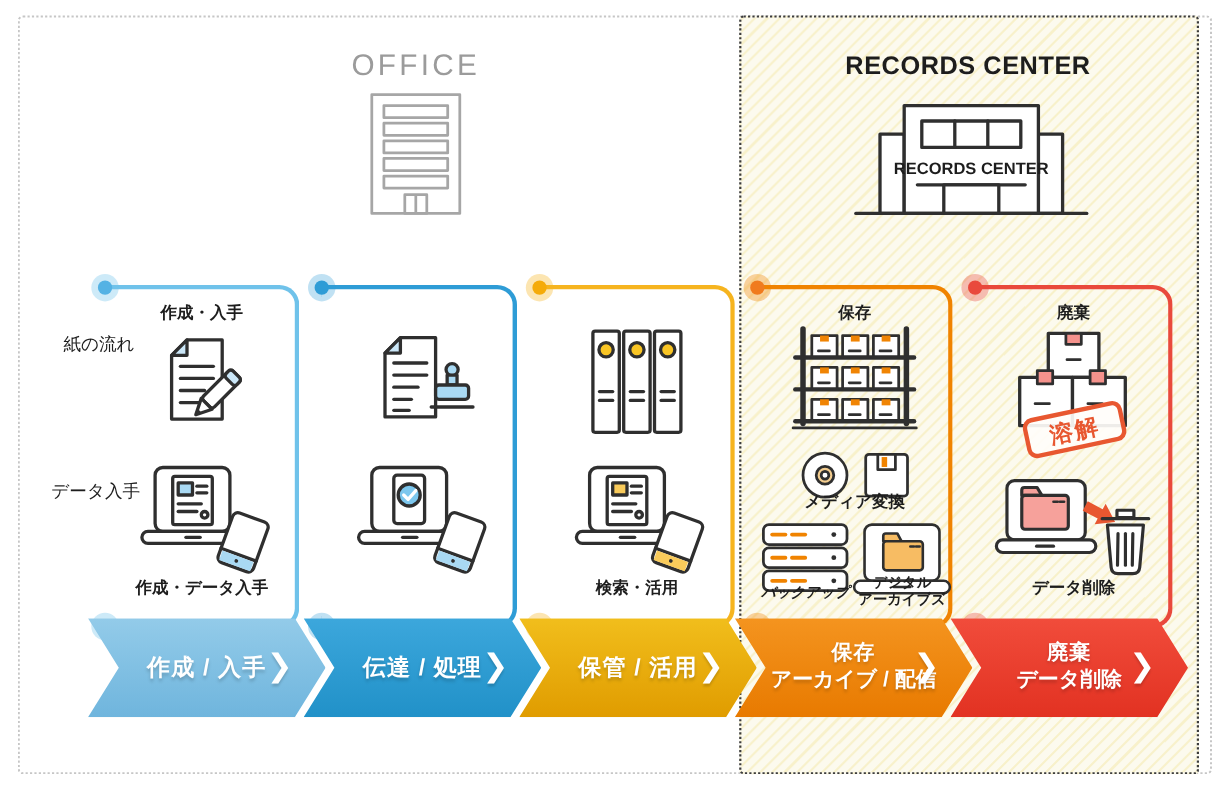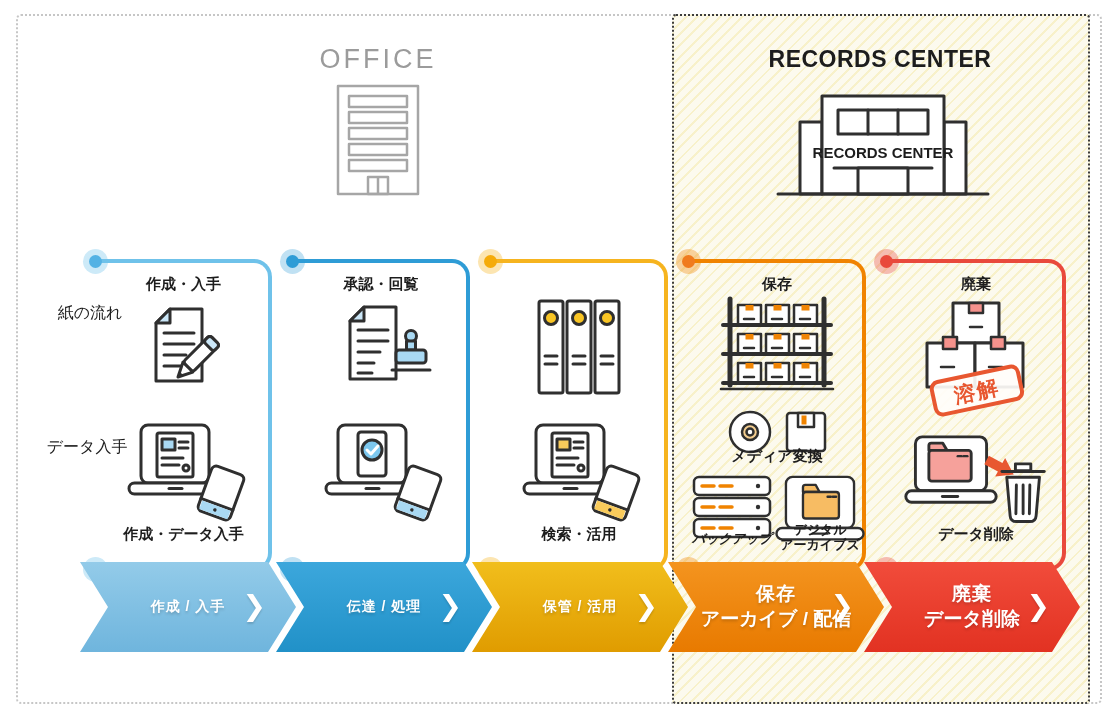--- a/index.html
+++ b/index.html
@@ -60,21 +60,21 @@
   .arrow { position:relative; width:216px; height:90px; flex:0 0 auto;
            clip-path:polygon(0 0, calc(100% - 28px) 0, 100% 50%, calc(100% - 28px) 100%, 0 100%, 28px 50%);
            display:flex; flex-direction:column; align-items:center; justify-content:center;
            color:#fff; font-weight:700; filter:drop-shadow(0 4px 3px rgba(0,0,0,.28)); }
   .arrow + .arrow { margin-left:-20px; }
   .a1 { background:linear-gradient(180deg,#93CBE9,#6FB5DD); }
   .a2 { background:linear-gradient(180deg,#3CA7DC,#2191C8); }
   .a3 { background:linear-gradient(180deg,#F1BE1C,#E09C00); }
   .a4 { background:linear-gradient(180deg,#F4941F,#E87A00); }
   .a5 { background:linear-gradient(180deg,#F14C3B,#E23222); }
-  .arrow .l1 { font-size:14px; letter-spacing:1px; text-shadow:0 2px 3px rgba(0,0,0,.18); }
+  .arrow .l1 { font-size:21px; letter-spacing:1px; text-shadow:0 2px 3px rgba(0,0,0,.18); }
   .arrow.two .l1, .arrow.two .l2 { font-size:19px; line-height:1.3; text-shadow:0 2px 3px rgba(0,0,0,.18); }
   .chev { position:absolute; right:30px; top:50%; transform:translateY(-55%);
           font-size:28px; font-weight:700; color:#fff; text-shadow:0 2px 2px rgba(0,0,0,.15); }
 </style>
 </head>
 <body>
 
 <div class="stage">
 
   <div class="frame"></div>
@@ -162,21 +162,20 @@
         </g>
       </svg>
     </div>
     <div class="cap cap-bottom">作成・データ入手</div>
   </div>
 
   <div class="col col2">
     <div class="bracket"></div>
     <span class="dot top"></span>
     <span class="dot bottom"></span>
-    <div class="cap cap-top">承認・回覧</div>
     <div class="icon-slot icon-paper">
       <svg width="106" height="96" viewBox="0 0 106 96">
         <g class="ic">
           <path d="M22 22 L36 8 H68 V80 H22 Z" fill="#fff"></path>
           <path d="M22 22 L36 8 V22 Z" fill="#CBE7F8"></path>
           <line x1="30" y1="31" x2="60" y2="31"></line>
           <line x1="30" y1="42" x2="60" y2="42"></line>
           <line x1="30" y1="53" x2="52" y2="53"></line>
           <line x1="30" y1="64" x2="46" y2="64"></line>
           <line x1="30" y1="74" x2="44" y2="74"></line>

